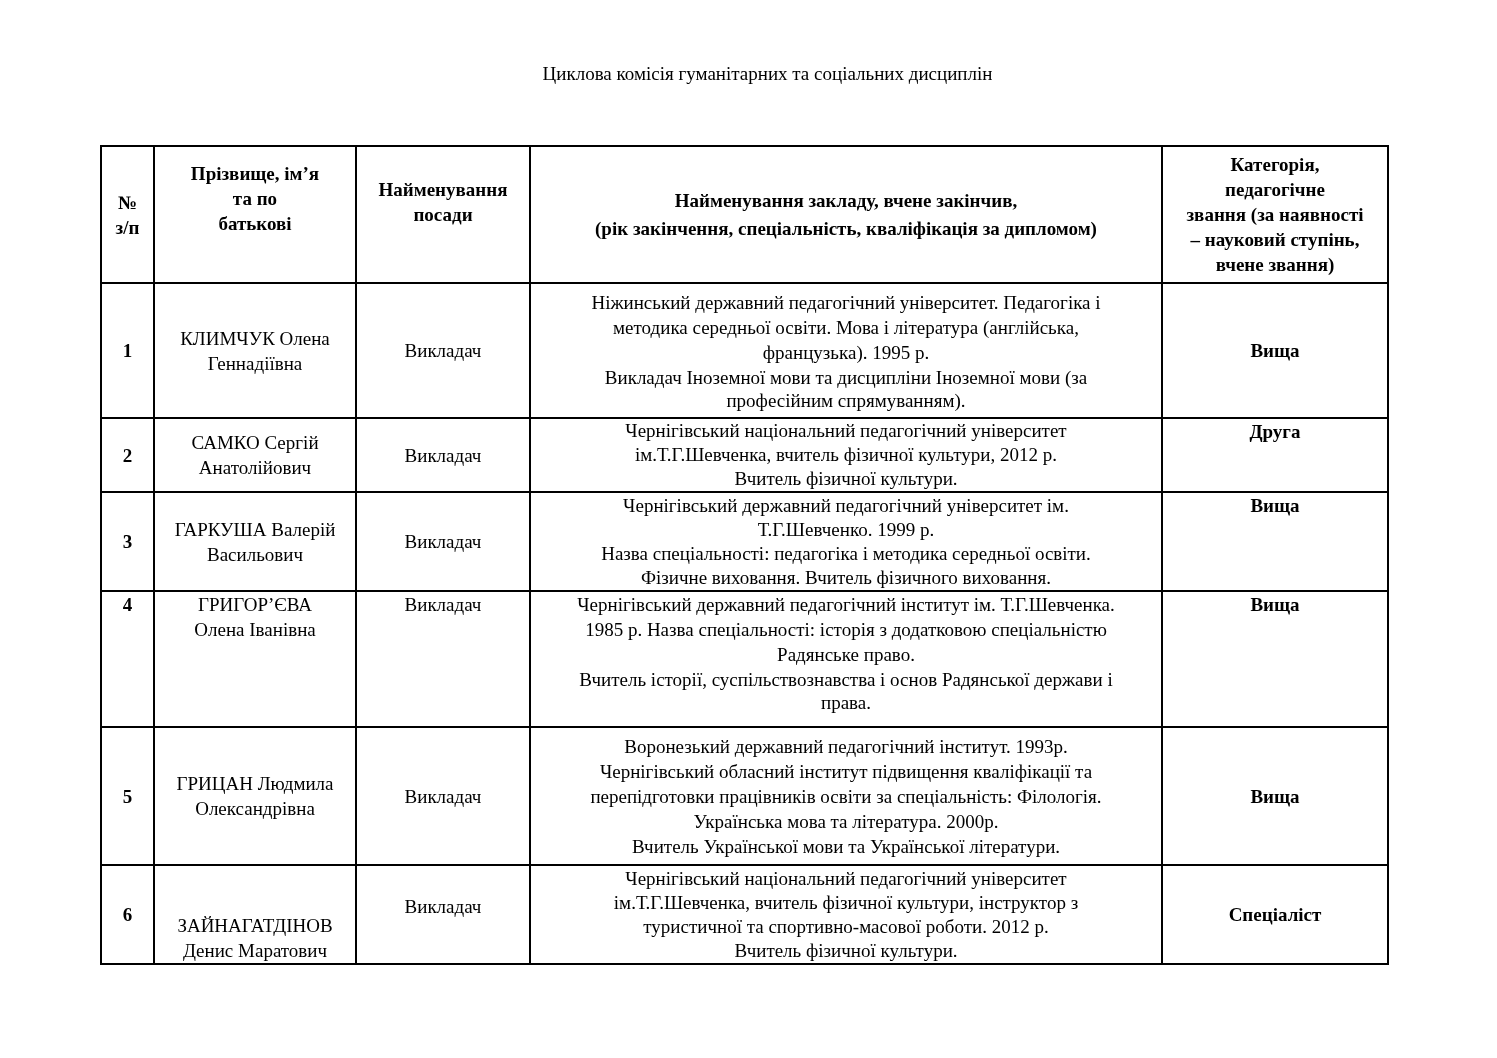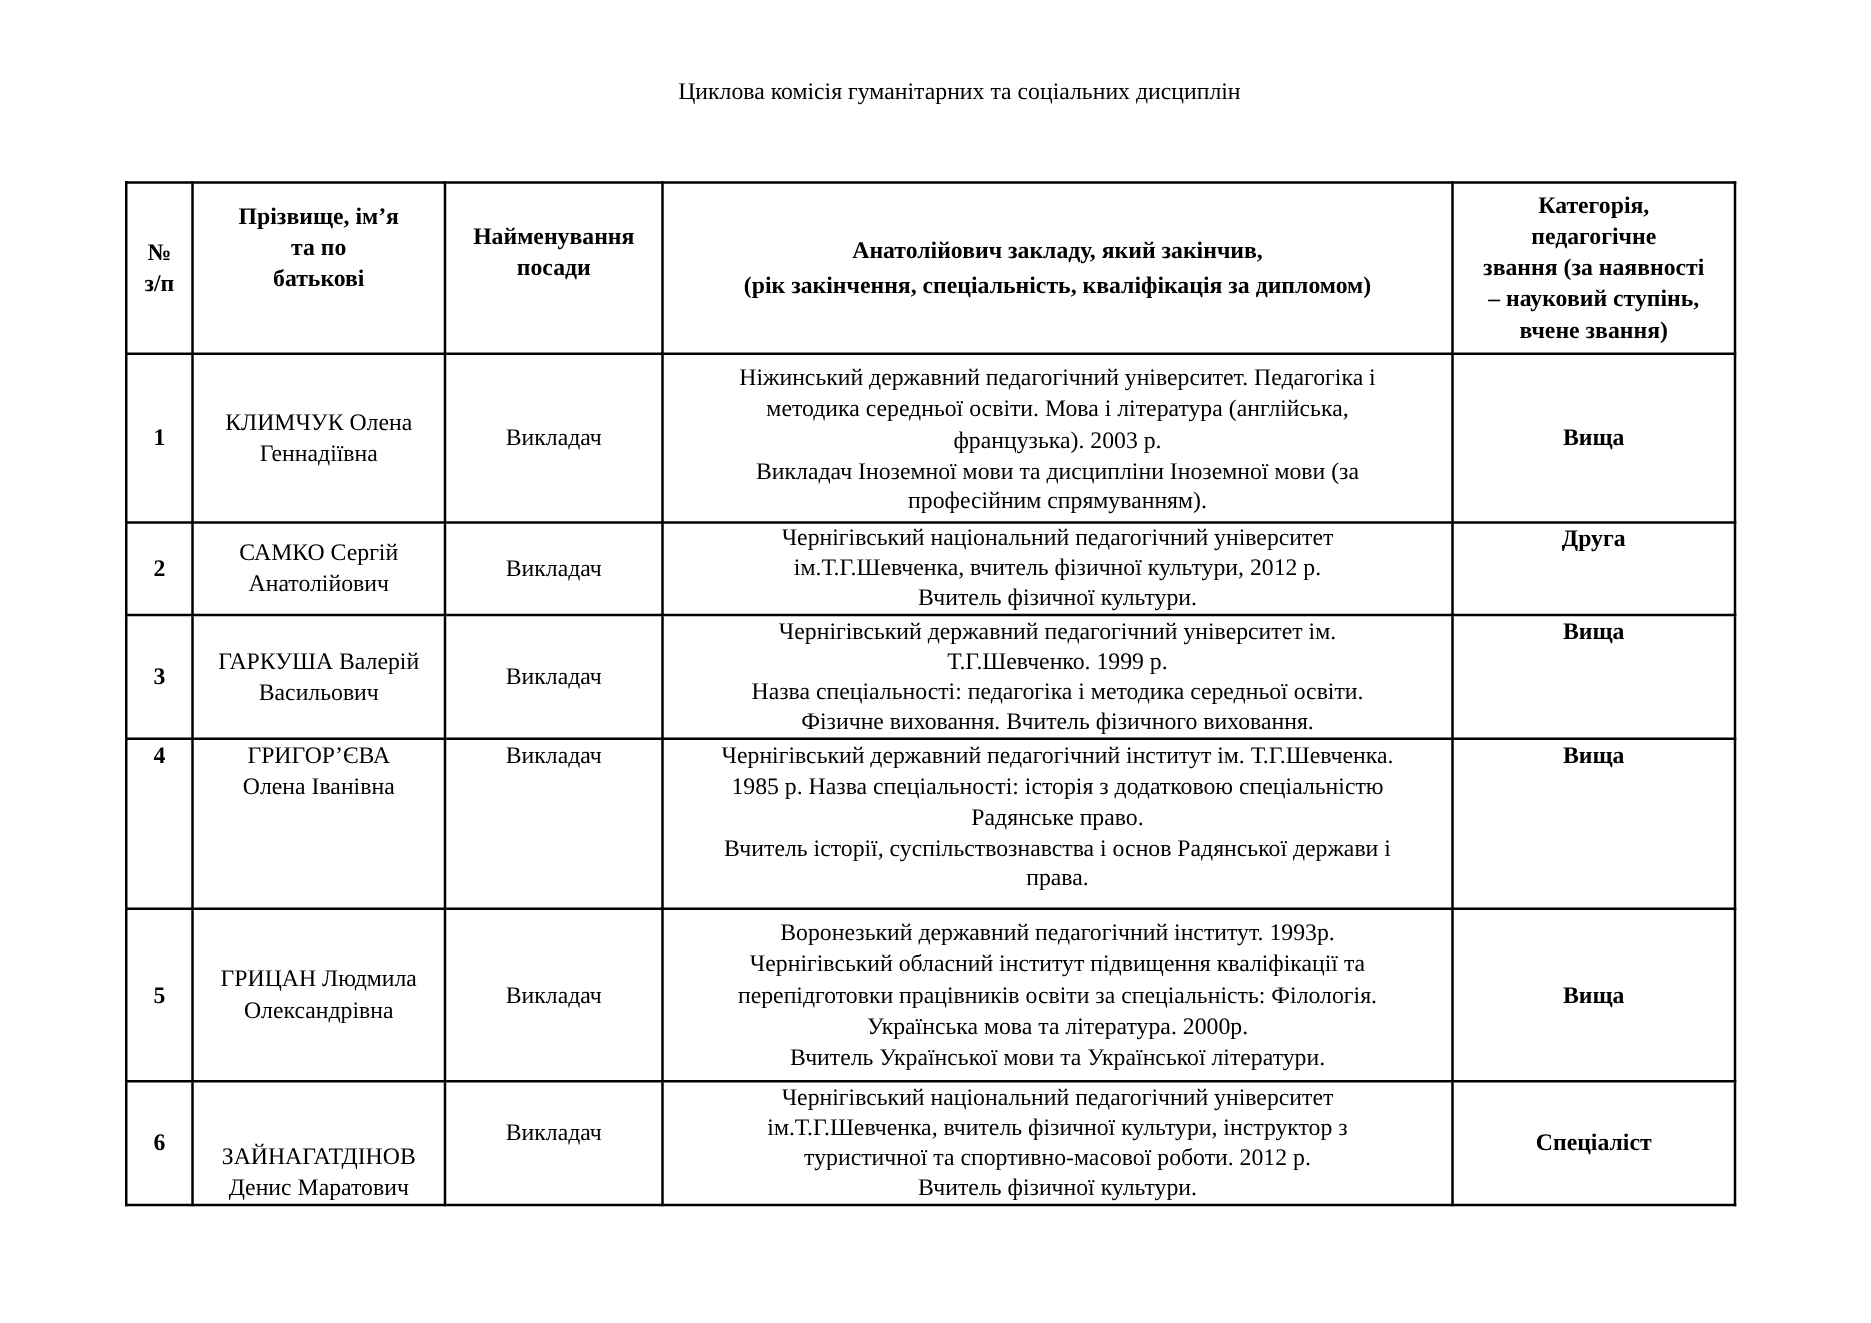--- a/index.html
+++ b/index.html
@@ -51,21 +51,21 @@
       <th style="vertical-align:top;padding-top:14px;">
         <span class="line">Прізвище, ім’я</span>
         <span class="line">та по</span>
         <span class="line">батькові</span>
       </th>
       <th style="vertical-align:top;padding-top:30px;margin-left:24px;">
         <span class="line">Найменування</span>
         <span class="line">посади</span>
       </th>
       <th style="line-height:28px;">
-        <span class="line">Анатолійович закладу, який закінчив,</span>
+        <span class="line">Найменування закладу, вчене закінчив,</span>
         <span class="line">(рік закінчення, спеціальність, кваліфікація за дипломом)</span>
       </th>
       <th class="h-cat">
         <span class="line">Категорія,</span>
         <span class="line">педагогічне</span>
         <span class="line">звання (за наявності</span>
         <span class="line">– науковий ступінь,</span>
         <span class="line">вчене звання)</span>
       </th>
     </tr>
@@ -75,21 +75,21 @@
     <tr class="r1">
       <td class="num mid">1</td>
       <td class="name mid">
         <span class="line">КЛИМЧУК Олена</span>
         <span class="line">Геннадіївна</span>
       </td>
       <td class="mid">Викладач</td>
       <td class="inst mid">
         <span class="line">Ніжинський державний педагогічний університет. Педагогіка і</span>
         <span class="line">методика середньої освіти. Мова і література (англійська,</span>
-        <span class="line">французька). 2003 р.</span>
+        <span class="line">французька). 1995 р.</span>
         <span class="line">Викладач Іноземної мови та дисципліни Іноземної мови (за</span>
         <span class="line" style="line-height:22px;">професійним спрямуванням).</span>
       </td>
       <td class="cat mid">Вища</td>
     </tr>
 
     <tr class="r2">
       <td class="num mid">2</td>
       <td class="name mid">
         <span class="line">САМКО Сергій</span>

